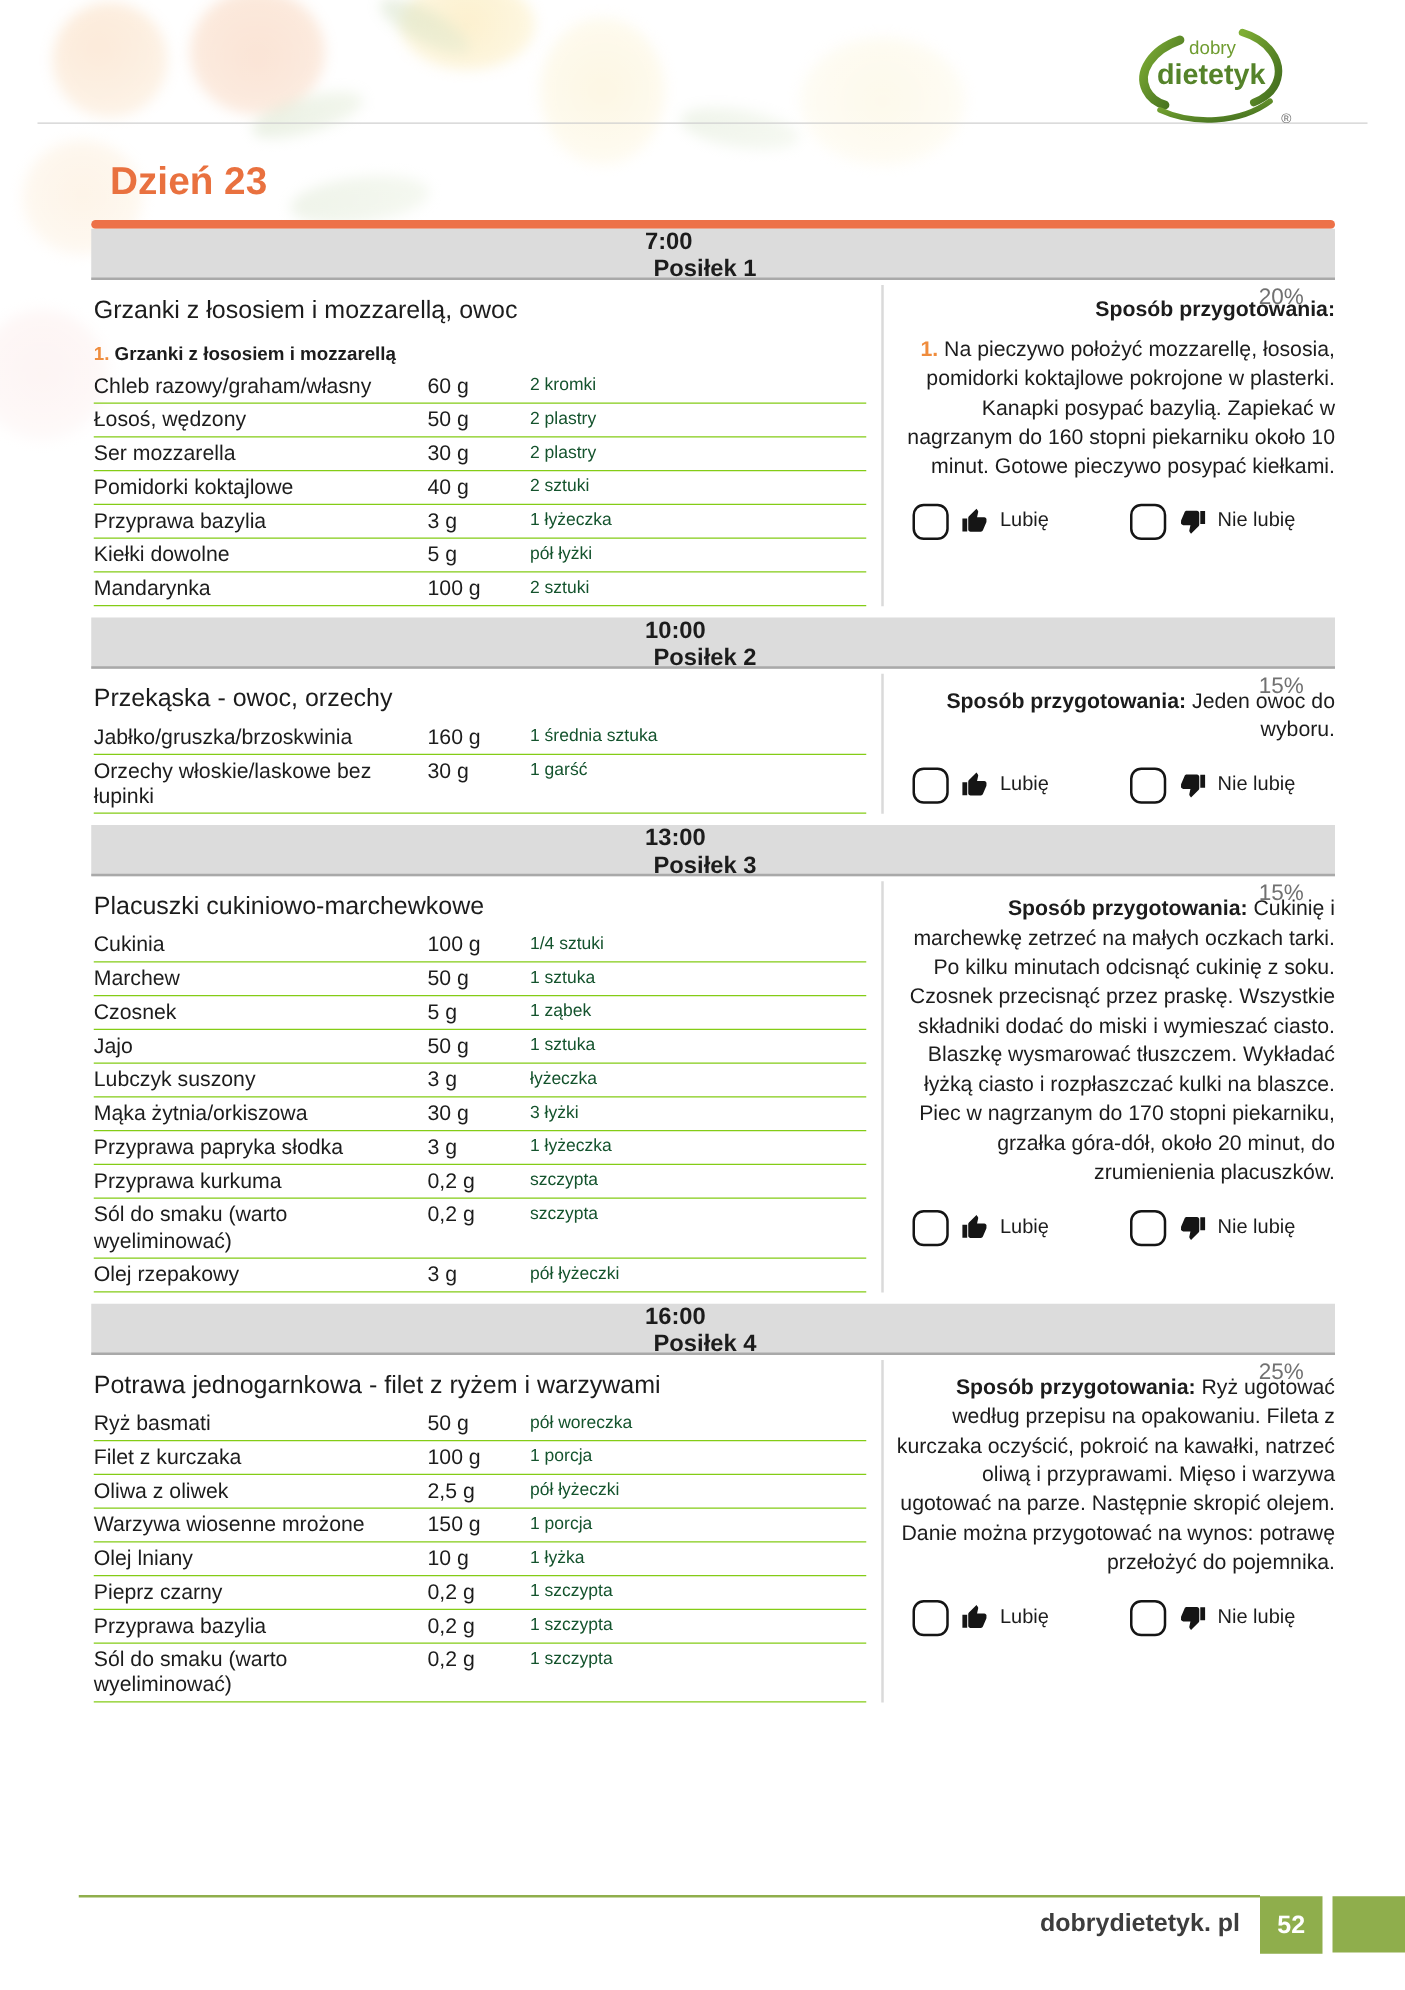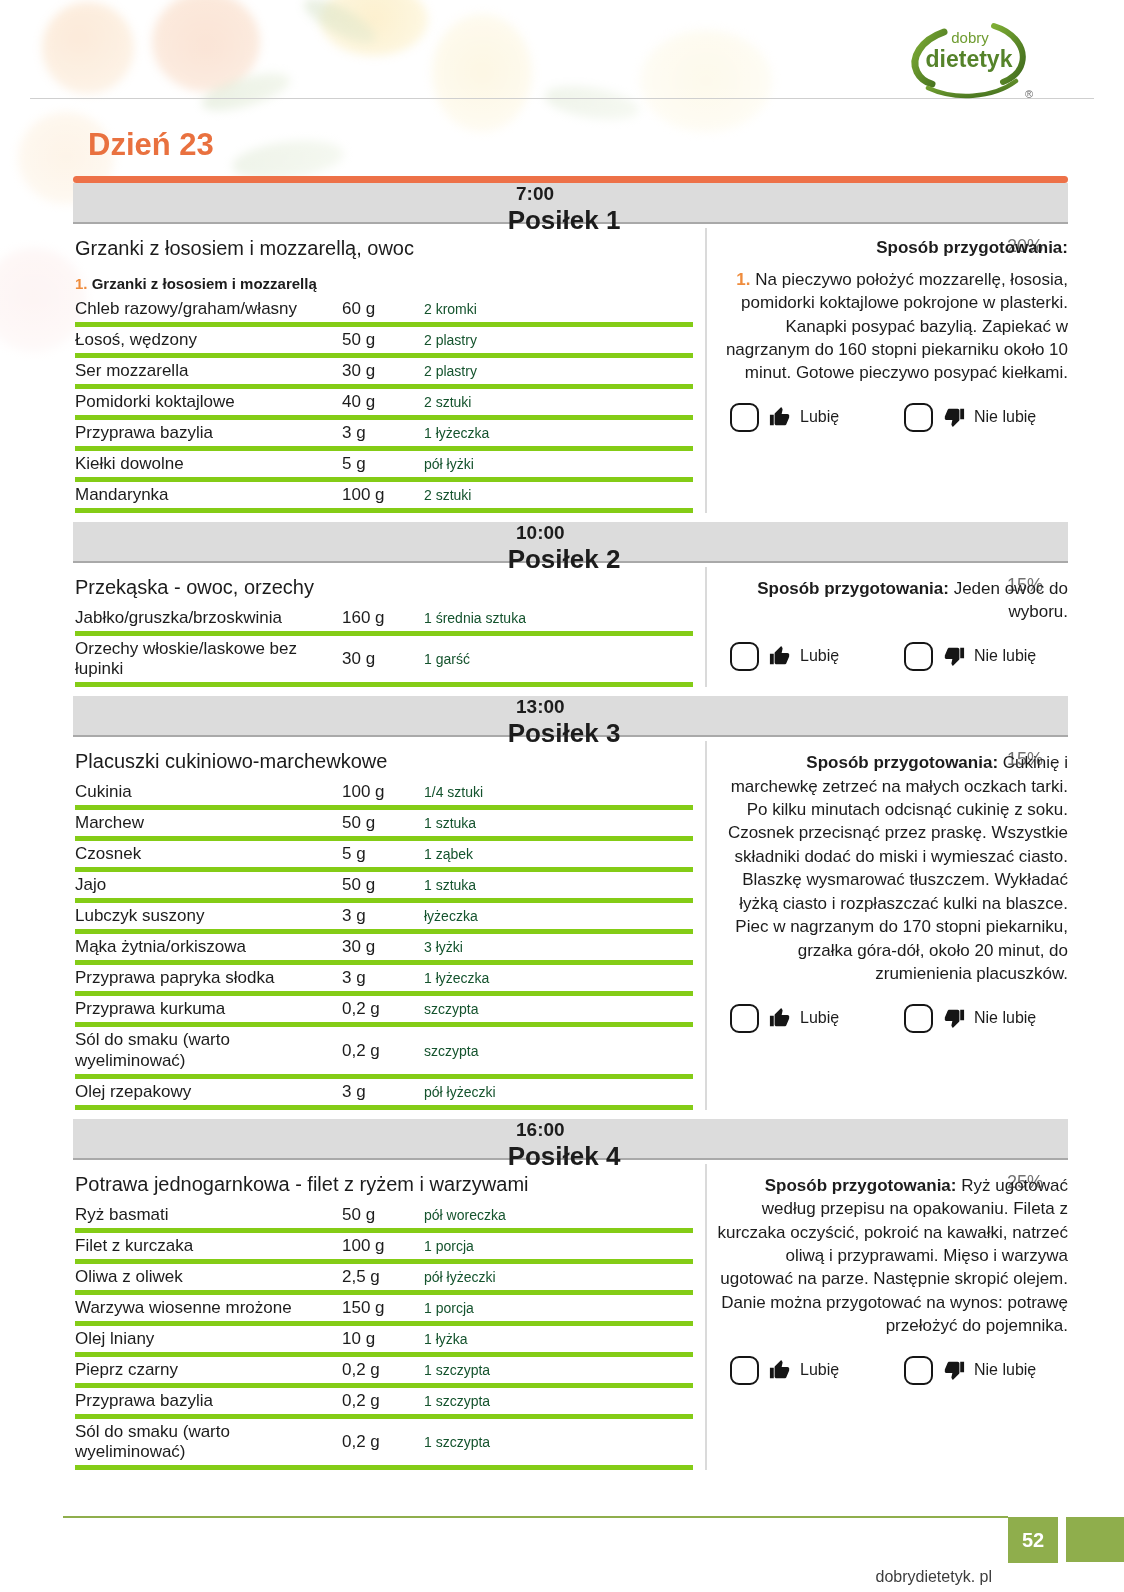--- a/index.html
+++ b/index.html
@@ -29,48 +29,48 @@
   .top-rule{position:absolute;top:98px;left:30px;right:30px;height:1px;background:#cfcfcf;}
   .logo{position:absolute;top:20px;right:88px;width:132px;height:84px;}
   
   .content{position:absolute;top:118px;left:73px;width:995px;}
   .page-title{margin:9px 0 0 15px;font-size:31px;font-weight:700;color:#e9713f;line-height:1.15;}
   .orange-bar{height:7px;margin-top:13px;border-radius:4px;background:#ed7148;}
   
   .meal-header{display:flex;align-items:center;height:41px;background:#dcdcdc;
     border-bottom:2px solid #a9a9a9;padding:0 25px 0 12px;box-sizing:border-box;flex-direction:column;}
   .m-time{font-size:19px;font-weight:700;width:96px;}
-  .m-name{font-size:26px;font-weight:700;}
+  .m-name{font-size:19px;font-weight:700;}
   .m-pct{margin-left:auto;font-size:18px;color:#717171;}
   
   .meal-body{display:flex;align-items:stretch;padding:4px 0 9px 2px;}
   .col-left{width:618px;flex:none;}
   .col-right{flex:1;margin-left:12px;border-left:2px solid #dadada;padding:4px 0 0 9px;text-align:right;}
   .dish-title{margin:8px 0 6px 0;font-size:20px;font-weight:400;line-height:1.2;}
   .sub{margin:15px 0 3px 0;font-size:15px;font-weight:700;line-height:1.2;}
   .num{color:#ef8c3d;font-weight:700;}
-  .row{display:flex;align-items:center;border-bottom:5px solid #84cc16;
+  .row{display:flex;align-items:flex-start;border-bottom:1px solid #84cc16;
     padding:3px 0;min-height:27px;box-sizing:border-box;}
   .i-name{width:267px;flex:none;font-size:17px;line-height:1.18;padding-right:6px;box-sizing:border-box;}
   .i-amt{width:76px;flex:none;font-size:17px;}
   .i-msr{flex:1;font-size:14px;color:#14532d;padding-left:6px;}
   
   .prep-head{margin:6px 0 10px 0;font-size:17px;font-weight:700;}
   .prep-text{margin:6px 0 0 0;font-size:17px;line-height:1.38;}
   .prep-text b{font-weight:700;}
   .likes{display:flex;align-items:center;margin-top:18px;padding-left:14px;}
   .like-group{display:flex;align-items:center;width:174px;flex:none;}
   .like-group.dg{width:auto;}
   .checkbox{width:29px;height:29px;border:2.5px solid #151515;border-radius:9px;background:#fff;flex:none;box-sizing:border-box;}
   .thumb{width:22px;height:22px;margin-left:10px;flex:none;fill:#151515;}
   .thumb.down{transform:rotate(180deg);}
   .like-label{margin-left:9px;font-size:16px;color:#1c1c1c;white-space:nowrap;}
   
   .footer-rule{position:absolute;top:1516px;left:63px;width:945px;height:2px;background:#8fae4c;}
-  .footer-site{position:absolute;top:1528px;right:132px;font-size:16px;font-weight:400;color:#3d3d3d;margin-top:40px;}
+  .footer-site{position:absolute;top:1528px;right:132px;font-size:20px;font-weight:700;color:#3d3d3d;}
   .footer-page{position:absolute;top:1517px;left:1008px;width:50px;height:46px;background:#8fae4c;
     color:#ffffff;font-size:20px;font-weight:700;display:flex;align-items:center;justify-content:center;}
   .footer-box{position:absolute;top:1517px;left:1066px;width:58px;height:45px;background:#8fae4c;}
 </style>
 </head>
 <body>
 
 <div class="page">
 
   <div class="bg">

